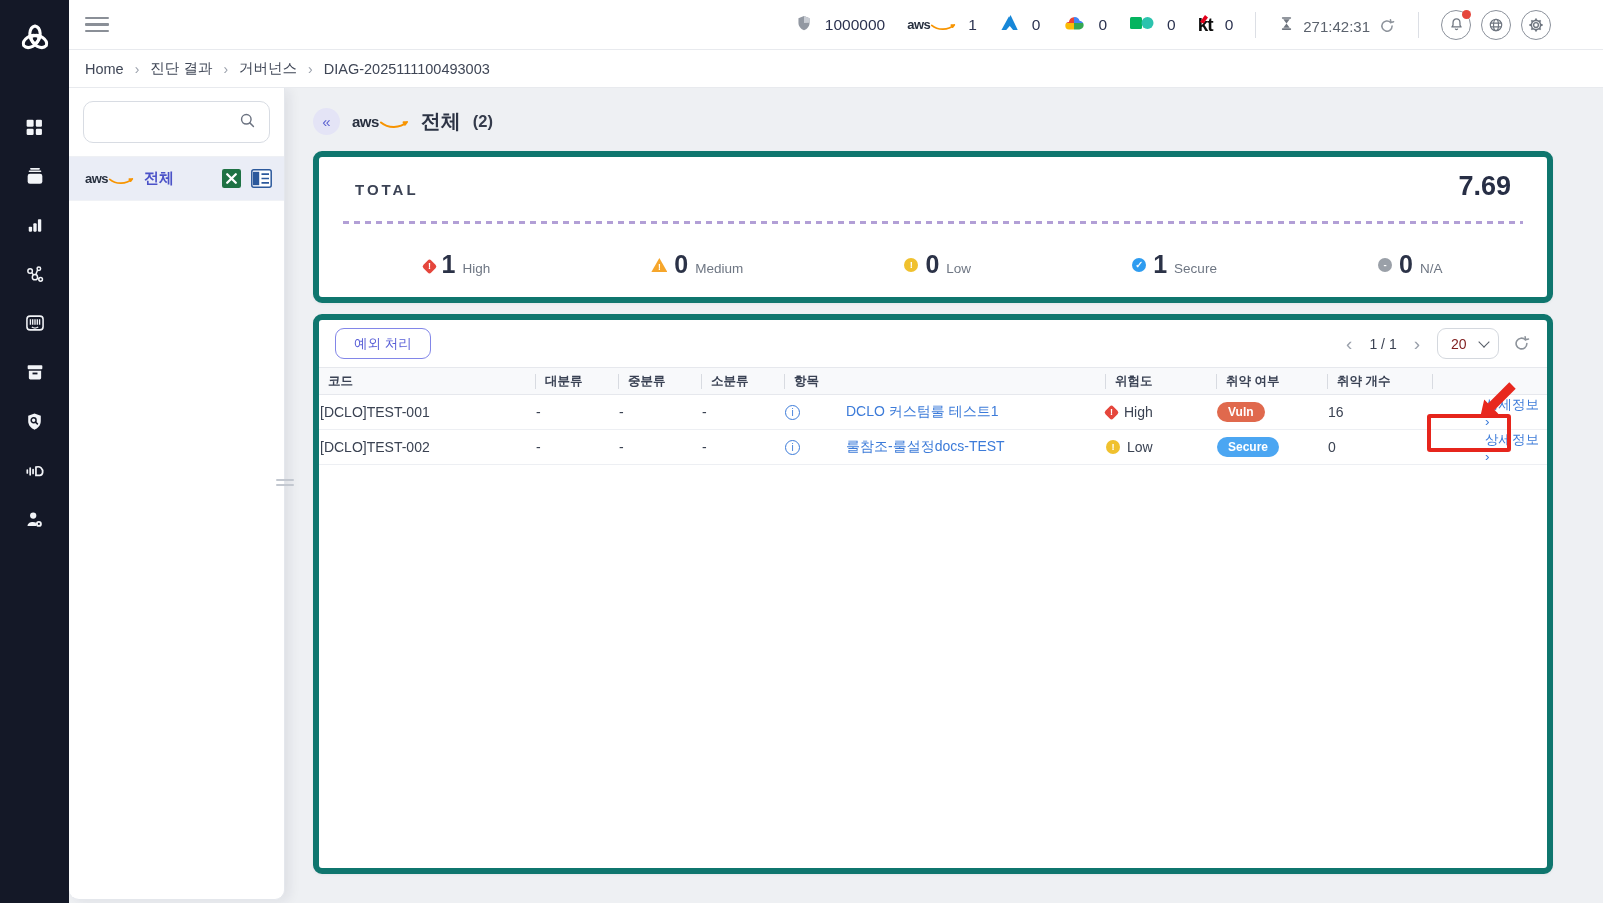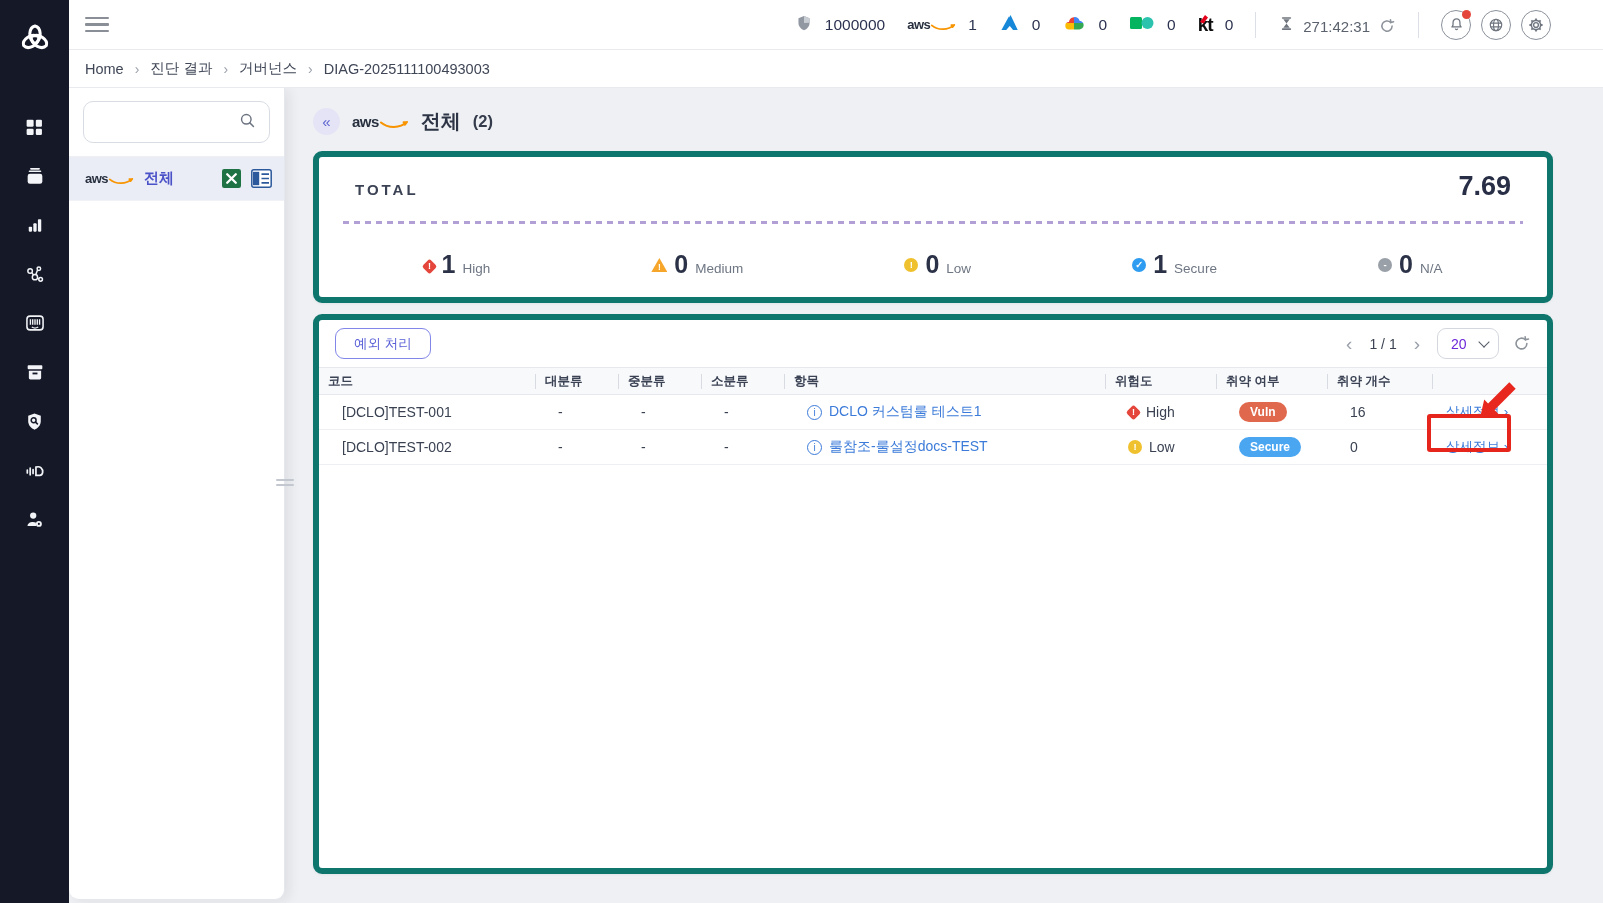--- a/index.html
+++ b/index.html
@@ -93,33 +93,33 @@
   
   .table-card { margin-top:11px; height:560px; overflow:hidden; }
   .tbl-toolbar { height:47px; display:flex; align-items:center; padding:0 16px; }
   .exc-btn { height:31px; padding:0 18px; border:1px solid #8286e8; border-radius:9px; background:#fff;
              color:#565cd6; font-size:13.5px; cursor:pointer; font-family:"Liberation Sans",sans-serif; }
   .tb-tools { margin-left:auto; display:flex; align-items:center; gap:13px; }
   .pg-arrow { color:#9aa0ab; font-size:19px; cursor:pointer; line-height:1; padding:0 4px; }
   .pg-text { font-size:14px; color:#3b4252; }
   .size-select { width:62px; height:31px; border:1px solid #d4d8de; border-radius:9px; display:flex;
                  align-items:center; justify-content:space-between; padding:0 10px 0 13px; cursor:pointer; }
-  .size-select .val { font-size:14px; color:#6d28d9; }
+  .size-select .val { font-size:14px; color:#7f1d1d; }
   .chev-down { width:8px; height:8px; border-right:1.8px solid #555c66; border-bottom:1.8px solid #555c66;
                transform:rotate(45deg); margin-top:-4px; }
   .refresh-btn { cursor:pointer; display:flex; align-items:center; }
 
   .tbl-header, .tbl-row { display:grid; grid-template-columns:216px 83px 83px 83px 321px 111px 111px 105px 1fr; align-items:center; }
   .tbl-header { height:28px; background:#f8f9fb; border-top:1px solid #e6e8ed; border-bottom:1px solid #e6e8ed;
                 font-size:12.5px; font-weight:700; color:#3a4254; }
   .tbl-header > div { padding-left:9px; border-left:1px solid #d8dbe1; height:15px; line-height:15px; }
   .tbl-header > div:first-child { border-left:none; }
   .tbl-row { height:35px; border-bottom:1px solid #edeff3; font-size:14px; color:#3a4252; }
-  .tbl-row > div { padding-left:23px; display:flex; align-items:center; gap:7px; }
-  .cell-item a, .cell-action a { color:#3c7bd9; text-decoration:none; cursor:pointer; }
+  .tbl-row > div { padding-left:1px; display:flex; align-items:center; gap:7px; }
+  .cell-item a, .cell-action a { color:#3c7bd9; text-decoration:none; cursor:pointer;margin-left:39px; }
   .cell-action { padding-left:14px !important; }
   .cell-action a { font-size:13.5px; }
   .info-ico { width:15px; height:15px; border:1.4px solid #3c7bd9; border-radius:50%; color:#3c7bd9;
               display:inline-flex; align-items:center; justify-content:center; font-size:10px; flex:none; }
   .info-ico::after { content:"i"; }
   .pill { padding:3px 11px; border-radius:12px; color:#fff; font-size:12px; font-weight:600; }
   .pill.vuln { background:#e0694d; }
   .pill.secure { background:#4ba6f2; }
 
   

